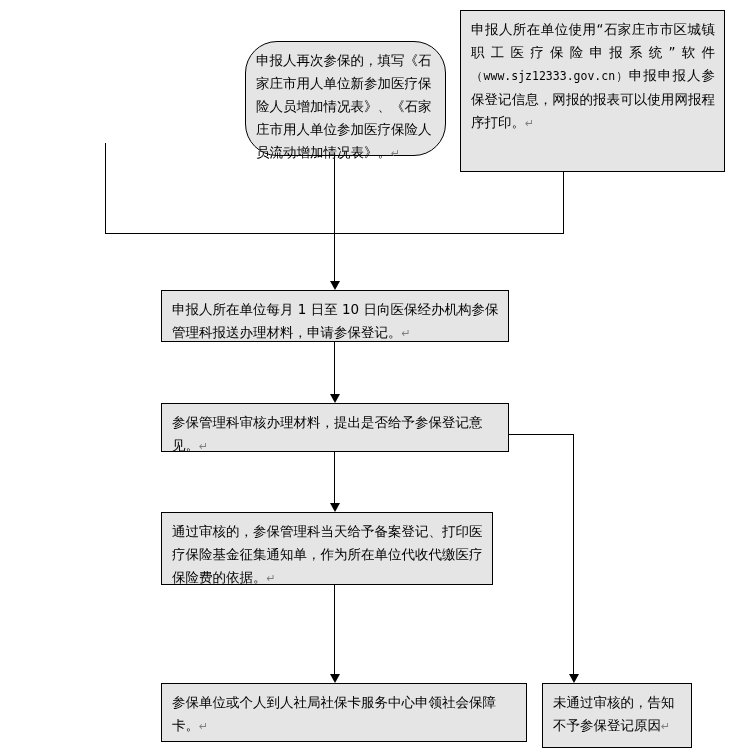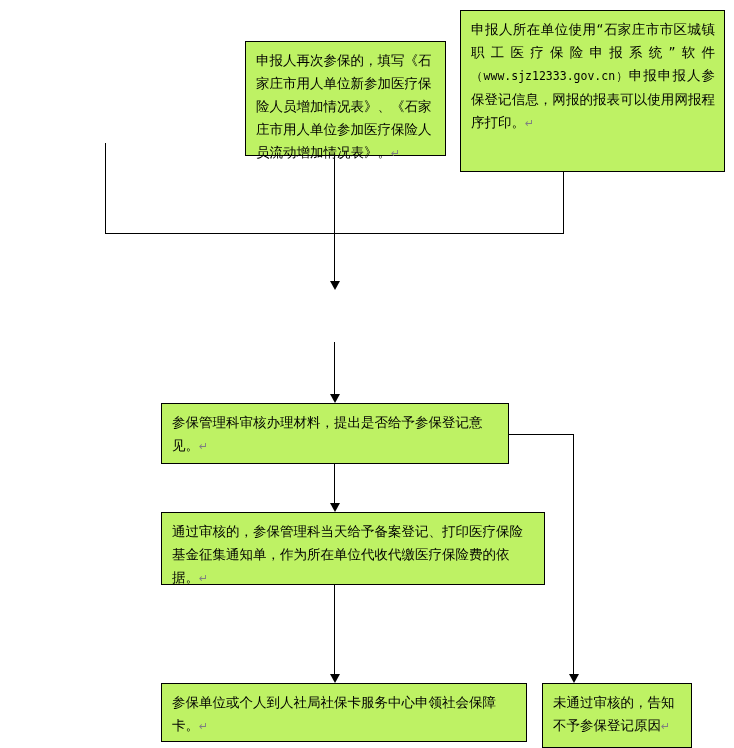--- a/index.html
+++ b/index.html
@@ -15,21 +15,21 @@
     position: relative;
     width: 734px;
     height: 748px;
     background: #ffffff;
     overflow: hidden;
   }
   .node {
     position: absolute;
     box-sizing: border-box;
     border: 1px solid #000000;
-    background: #bef264;
+    background: #e5e5e5;
     padding: 7px 9px 7px 10px;
     font-size: 13.5px;
     line-height: 23px;
     color: #000000;
     letter-spacing: 0px;
     z-index: 3;
   }
   .node p {
     margin: 0;
   }
@@ -69,34 +69,37 @@
     border-top: 9px solid #000000;
     z-index: 2;
   }
 </style>
 </head>
 <body>
 
 <div id="canvas">
 
 
-  <div class="node" style="left:245px; top:41px; width:201px; height:115px;">
+  <div class="node" style="left:245px; top:41px; width:201px; height:115px;border-radius:32px;">
     <p><span>申报人再次参保的，填写《石家庄市用人单位新参加医疗保险人员增加情况表》、《石家庄市用人单位参加医疗保险人员流动增加情况表》。</span><span class="pilcrow">↵</span></p>
   </div>
 
   <div class="node" style="left:460px; top:10px; width:265px; height:162px;">
     <p class="justify"><span>申报人所在单位使用“石家庄市市区城镇职工医疗保险申报系统”软件</span><span class="mono-url">（www.sjz12333.gov.cn）</span><span>申报申报人参保登记信息，网报的报表可以使用网报程序打印。</span><span class="pilcrow">↵</span></p>
   </div>
 
+  <div class="node" style="left:161px; top:290px; width:348px; height:52px;">
+    <p><span>申报人所在单位每月 1 日至 10 日向医保经办机构参保管理科报送办理材料，申请参保登记。</span><span class="pilcrow">↵</span></p>
+  </div>
 
-  <div class="node" style="left:161px; top:403px; width:348px; height:61px;">
+  <div class="node" style="left:161px; top:403px; width:348px; height:49px;">
     <p><span>参保管理科审核办理材料，提出是否给予参保登记意见。</span><span class="pilcrow">↵</span></p>
   </div>
 
-  <div class="node" style="left:161px; top:512px; width:384px; height:73px;">
+  <div class="node" style="left:161px; top:512px; width:332px; height:73px;">
     <p><span>通过审核的，参保管理科当天给予备案登记、打印医疗保险基金征集通知单，作为所在单位代收代缴医疗保险费的依据。</span><span class="pilcrow">↵</span></p>
   </div>
 
   <div class="node" style="left:161px; top:683px; width:366px; height:59px;">
     <p><span>参保单位或个人到人社局社保卡服务中心申领社会保障卡。</span><span class="pilcrow">↵</span></p>
   </div>
 
   <div class="node" style="left:536px; top:683px; width:150px; height:65px;margin-left:6px;">
     <p><span>未通过审核的，告知不予参保登记原因</span><span class="pilcrow">↵</span></p>
   </div>

